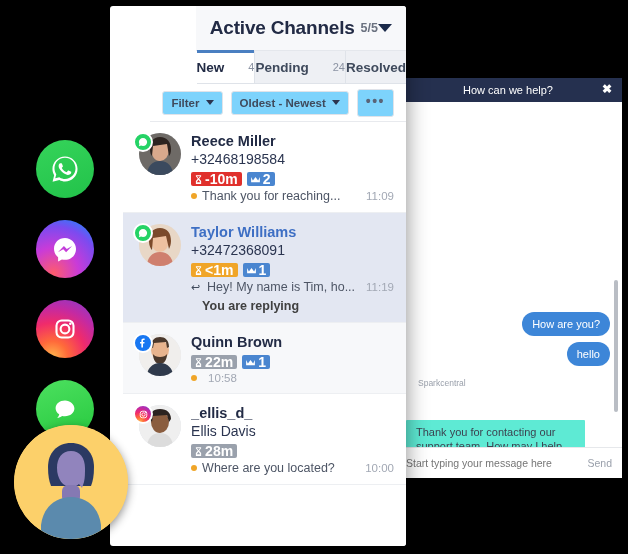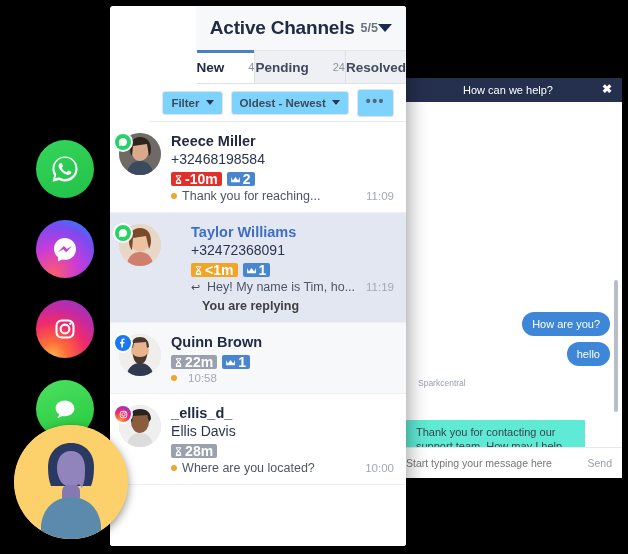--- a/index.html
+++ b/index.html
@@ -91,21 +91,21 @@
   }
   .pill.dots{letter-spacing:1.5px;padding:0 8px 4px;font-size:14px;color:#5a6478;}
 
   
   #conv-list{flex:1 1 auto;overflow:hidden;background:#fff;}
   .conv{
     display:flex;padding:11px 12px 9px 12px;border-bottom:1px solid #edeff2;
     cursor:pointer;position:relative;
   }
   .conv.alt{background:#f7f8fa;}
-  .conv.selected{background:#e3e7f2;gap:20px;}
+  .conv.selected{background:#e3e7f2;}
 
   .av-wrap{position:relative;flex:0 0 46px;margin-right:10px;}
   .avatar{
     width:42px;height:42px;border-radius:50%;overflow:hidden;
     margin-left:4px;background:#dfe3ea;
   }
   .ch-badge{
     position:absolute;left:-2px;top:-1px;width:20px;height:20px;border-radius:50%;
     display:flex;align-items:center;justify-content:center;
     border:2px solid #ffffff;box-sizing:border-box;

